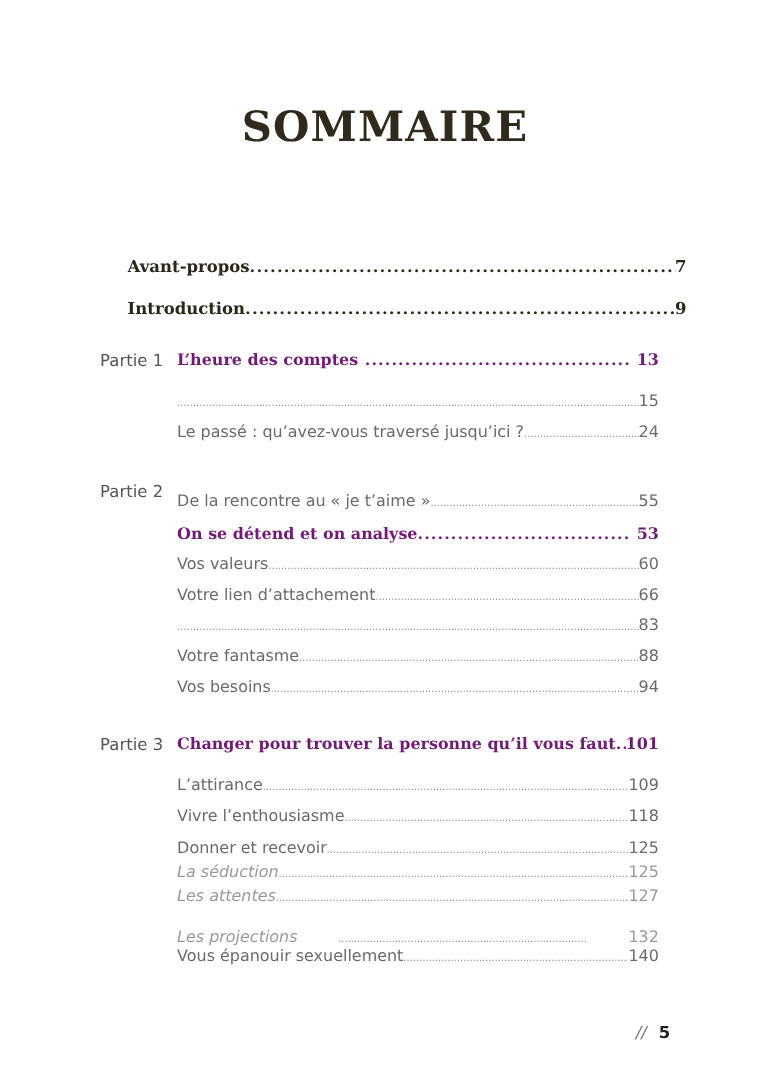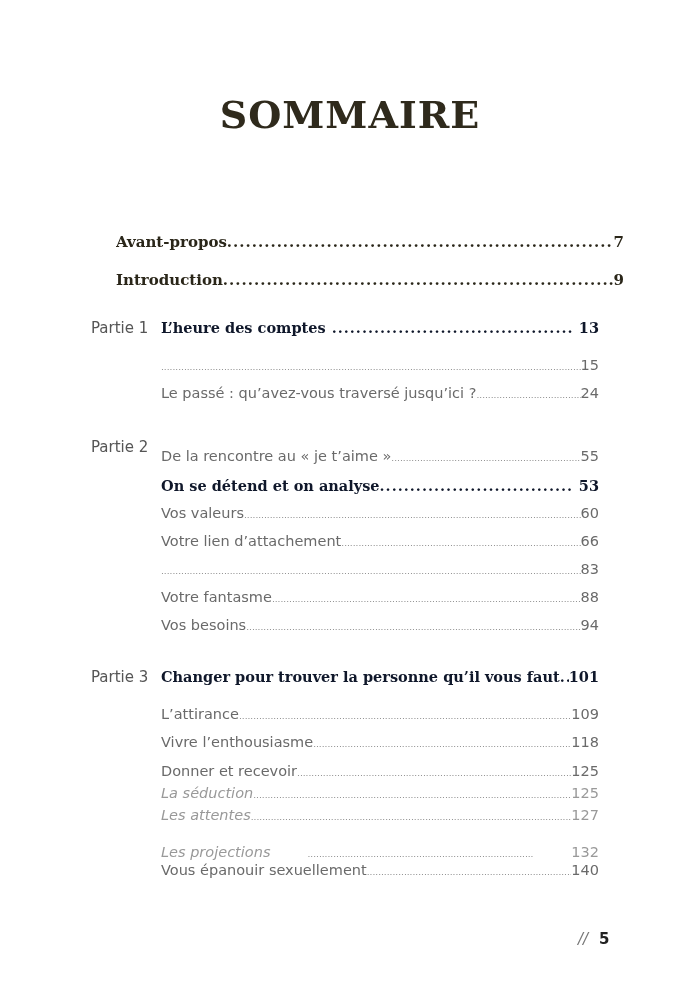--- a/index.html
+++ b/index.html
@@ -10,21 +10,21 @@
     color:#2f2a1c; letter-spacing:1px;
   }
   .row { position:absolute; display:flex; align-items:baseline; white-space:nowrap; overflow:hidden; }
   .row .lbl { flex:0 0 auto; }
   .row .dots { flex:1 1 auto; overflow:hidden; }
   .row .dots::after { content:"................................................................................................................................................................................................................"; }
   .row .num { flex:0 0 auto; }
   .top-row { left:91px; width:508px; font-family:"DejaVu Serif", serif; font-weight:bold; font-size:15px; color:#2a2619;margin-left:25px; }
   .top-row .dots { letter-spacing:1px; }
   .part-prefix { position:absolute; left:91px; font-family:"DejaVu Sans", sans-serif; font-size:15px; color:#555; }
-  .part-row { left:161px; width:438px; font-family:"DejaVu Serif", serif; font-weight:bold; font-size:14.5px; color:#0f172a; }
+  .part-row { left:161px; width:438px; font-family:"DejaVu Serif", serif; font-weight:bold; font-size:14.5px; color:#701a75; }
   .part-row .dots { letter-spacing:1px; }
   .sub-row { left:161px; width:438px; font-family:"DejaVu Sans", sans-serif; font-size:14.5px; color:#6a6a6a; }
   .sub-row .dots { font-size:9px; color:#8a8a8a; letter-spacing:0px; }
   .sub-row.italic .lbl { font-style:italic; color:#999; }
   .sub-row.italic .num { color:#999; }
   .it { font-style:italic; }
   .footer { position:absolute; left:578px; top:930px; font-family:"DejaVu Sans", sans-serif; font-size:15px; }
   .footer .sl { color:#777; font-style:italic; margin-right:6px; }
   .footer .pg { color:#222; font-weight:bold; }
 </style>

